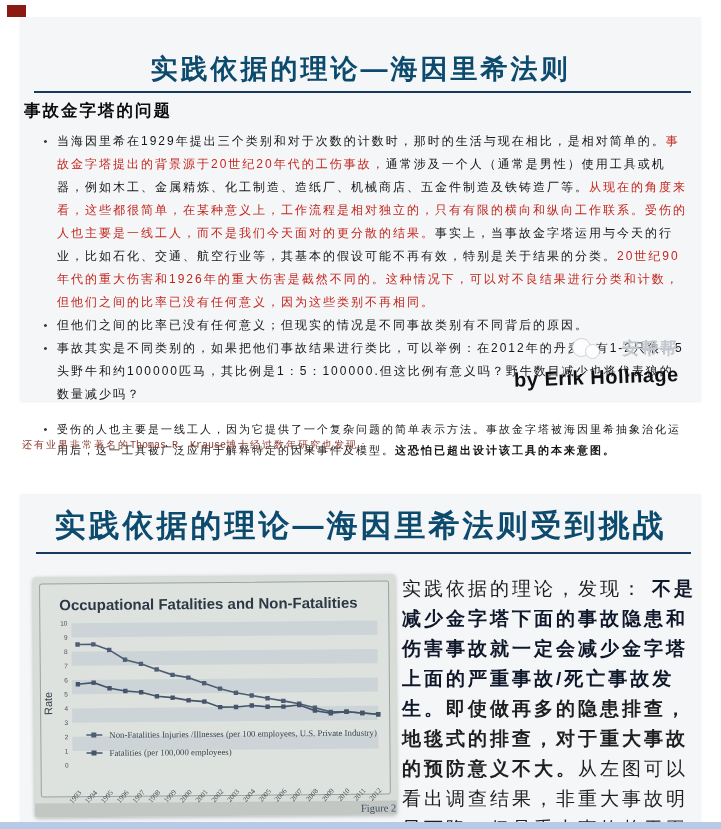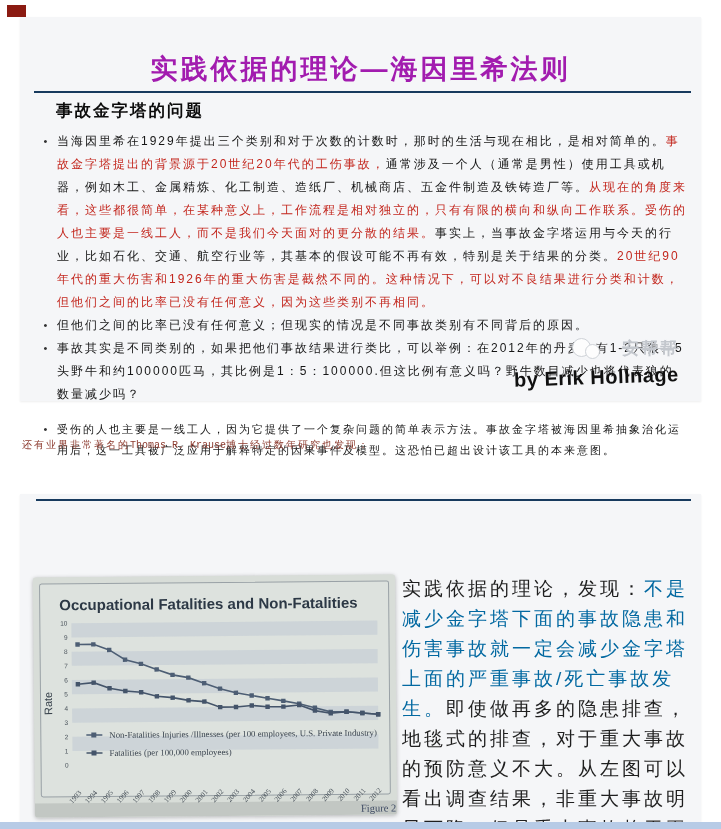--- a/index.html
+++ b/index.html
@@ -12,56 +12,56 @@
   html,body{background:#ffffff;}
   body{font-family:"Liberation Sans","DejaVu Sans",sans-serif;color:var(--ink);}
   .page{position:relative;width:721px;height:829px;background:#ffffff;overflow:hidden;}
 
   .red-mark{position:absolute;left:7px;top:5px;width:19px;height:12px;background:#8b1b12;}
 
   .slide{position:absolute;left:20px;background:var(--panel);box-shadow:0 1px 2px rgba(0,0,0,.07);}
   .slide1{top:17px;width:681px;height:384px;}
   .slide2{top:494px;width:681px;height:335px;}
 
-  .slide-title{width:100%;text-align:center;font-weight:bold;color:#a21caf;}
+  .slide-title{width:100%;text-align:center;font-weight:bold;color:#0c4a6e;}
   .slide1 .slide-title{padding-top:34px;font-size:27px;letter-spacing:3px;}
   .slide2 .slide-title{padding-top:11px;font-size:31px;letter-spacing:3px;}
   .rule{height:2px;background:var(--navy);}
   .slide1 .rule{margin:4px 10px 0 14px;}
   .slide2 .rule{margin:5px 10px 0 16px;}
 
-  .section-header{margin:7px 0 0 36px;font-size:16.5px;font-weight:bold;letter-spacing:2px;color:#0c0c0c;}
+  .section-header{margin:7px 0 0 4px;font-size:16.5px;font-weight:bold;letter-spacing:2px;color:#0c0c0c;}
 
   .bullets{margin:8px 14px 0 16px;}
   .bullet{display:flex;font-size:12px;line-height:23px;letter-spacing:2px;}
   .bullet .dot{width:21px;flex:0 0 21px;text-align:center;font-size:11px;color:#333;}
   .bullet .btext{flex:1;}
   .bullet.small{font-size:11px;line-height:21px;margin-top:13px;}
 
   .seg-r{color:var(--red);}
-  .seg-b{font-weight:normal;}
+  .seg-b{font-weight:bold;}
   .seg-m{font-family:"Liberation Mono","DejaVu Sans Mono",monospace;letter-spacing:0;}
 
   .watermark{position:absolute;right:22px;top:320px;display:flex;align-items:center;gap:16px;}
   .wm-faces{position:relative;width:34px;height:22px;}
   .wm-faces .c1,.wm-faces .c2{position:absolute;border-radius:50%;background:#fdfdfd;border:1px solid #cfd3d8;}
   .wm-faces .c1{left:0;top:0;width:19px;height:19px;}
   .wm-faces .c2{left:13px;top:6px;width:15px;height:15px;}
   .wm-text{font-size:17px;font-weight:bold;color:#c3c7cd;text-decoration:line-through;letter-spacing:2px;}
 
   .byline{position:absolute;right:22px;top:349px;font-size:20px;font-weight:bold;color:#101010;transform:rotate(-2deg);letter-spacing:0.5px;}
 
   .connector-note{position:absolute;left:22px;top:438px;font-size:10px;color:#8c3a2e;letter-spacing:2px;}
 
   .photo{position:absolute;left:14px;top:82px;width:362px;height:240px;border-radius:3px;overflow:hidden;
          box-shadow:0 1px 4px rgba(0,0,0,.28);transform:rotate(-0.5deg);background:#d8ddd8;}
   .photo svg{display:block;}
 
   .right-text{position:absolute;left:382px;top:80px;width:296px;font-size:19px;line-height:1.58;letter-spacing:3px;color:#1f1f1f;}
-  .right-text .seg-r{color:#0369a1;}
+  .right-text .seg-r{color:#0f172a;margin-left:8px;}
 
   .bottom-strip{position:absolute;left:0;top:822px;width:721px;height:7px;background:#b7cbe6;}
 </style>
 </head>
 <body>
 
 <div class="page">
 
   <div class="red-mark"></div>
 
@@ -95,20 +95,21 @@
           <span class="c2"></span>
         </span>
       <span class="wm-text">安帮帮</span>
     </div>
     <div class="byline">by Erik Hollnage</div>
   </div>
 
   <div class="connector-note"><span>还有业界非常著名的</span><span class="seg-m">Thomas R. Krause</span><span>博士经过数年研究也发现：</span></div>
 
   <div class="slide slide2">
+    <div class="slide-title">实践依据的理论—海因里希法则受到挑战</div>
     <div class="rule"></div>
 
     <div class="photo">
       <div id="chart-holder">
           <svg width="362" height="240" viewBox="0 0 362 240" xmlns="http://www.w3.org/2000/svg">
             <rect width="362" height="240" fill="#d8ddd8"></rect>
             <rect x="0" y="226" width="362" height="14" fill="#c2c7c3"></rect>
             <rect x="6.5" y="6.5" width="349" height="213" fill="#dde2de" stroke="#99a1a6" stroke-width="1" rx="2"></rect>
             <text x="26" y="33" font-family="Liberation Sans,sans-serif" font-size="15" font-weight="bold" fill="#2c3845">Occupational Fatalities and Non-Fatalities</text>
             <rect x="38" y="46" width="306" height="14.2" fill="#bfc9d4" opacity="0.55"></rect>

